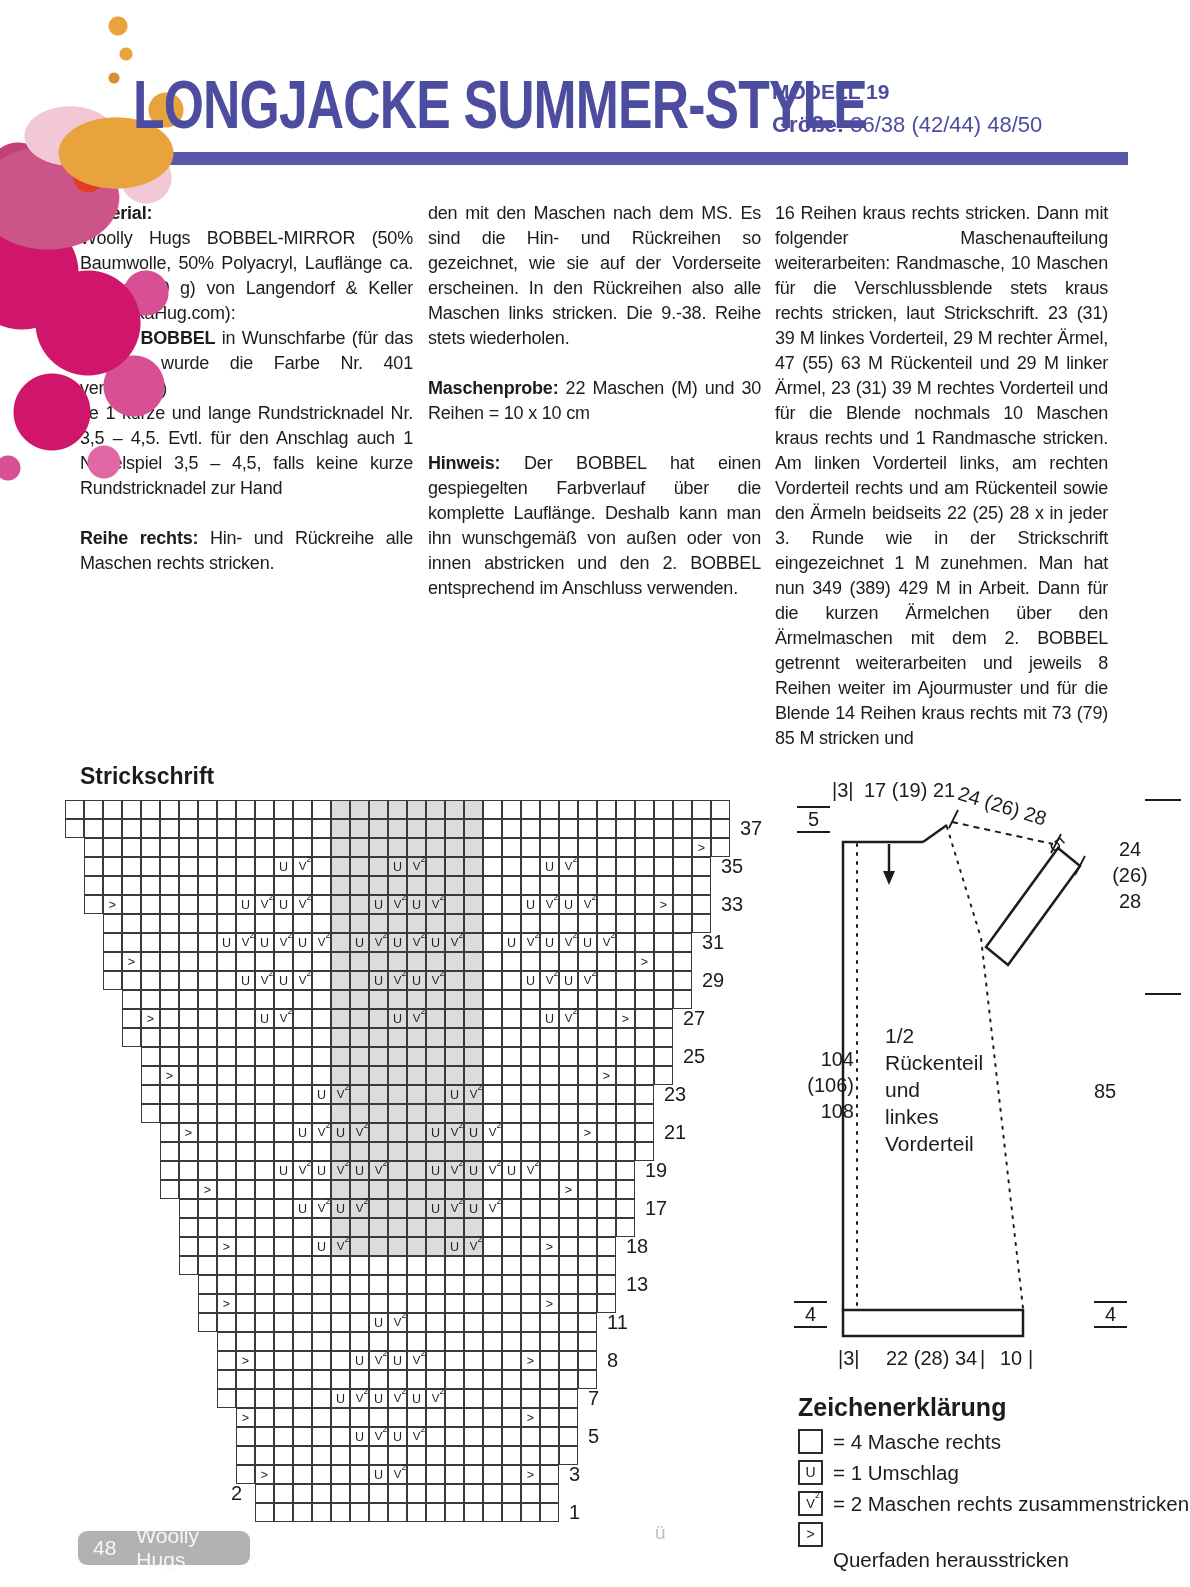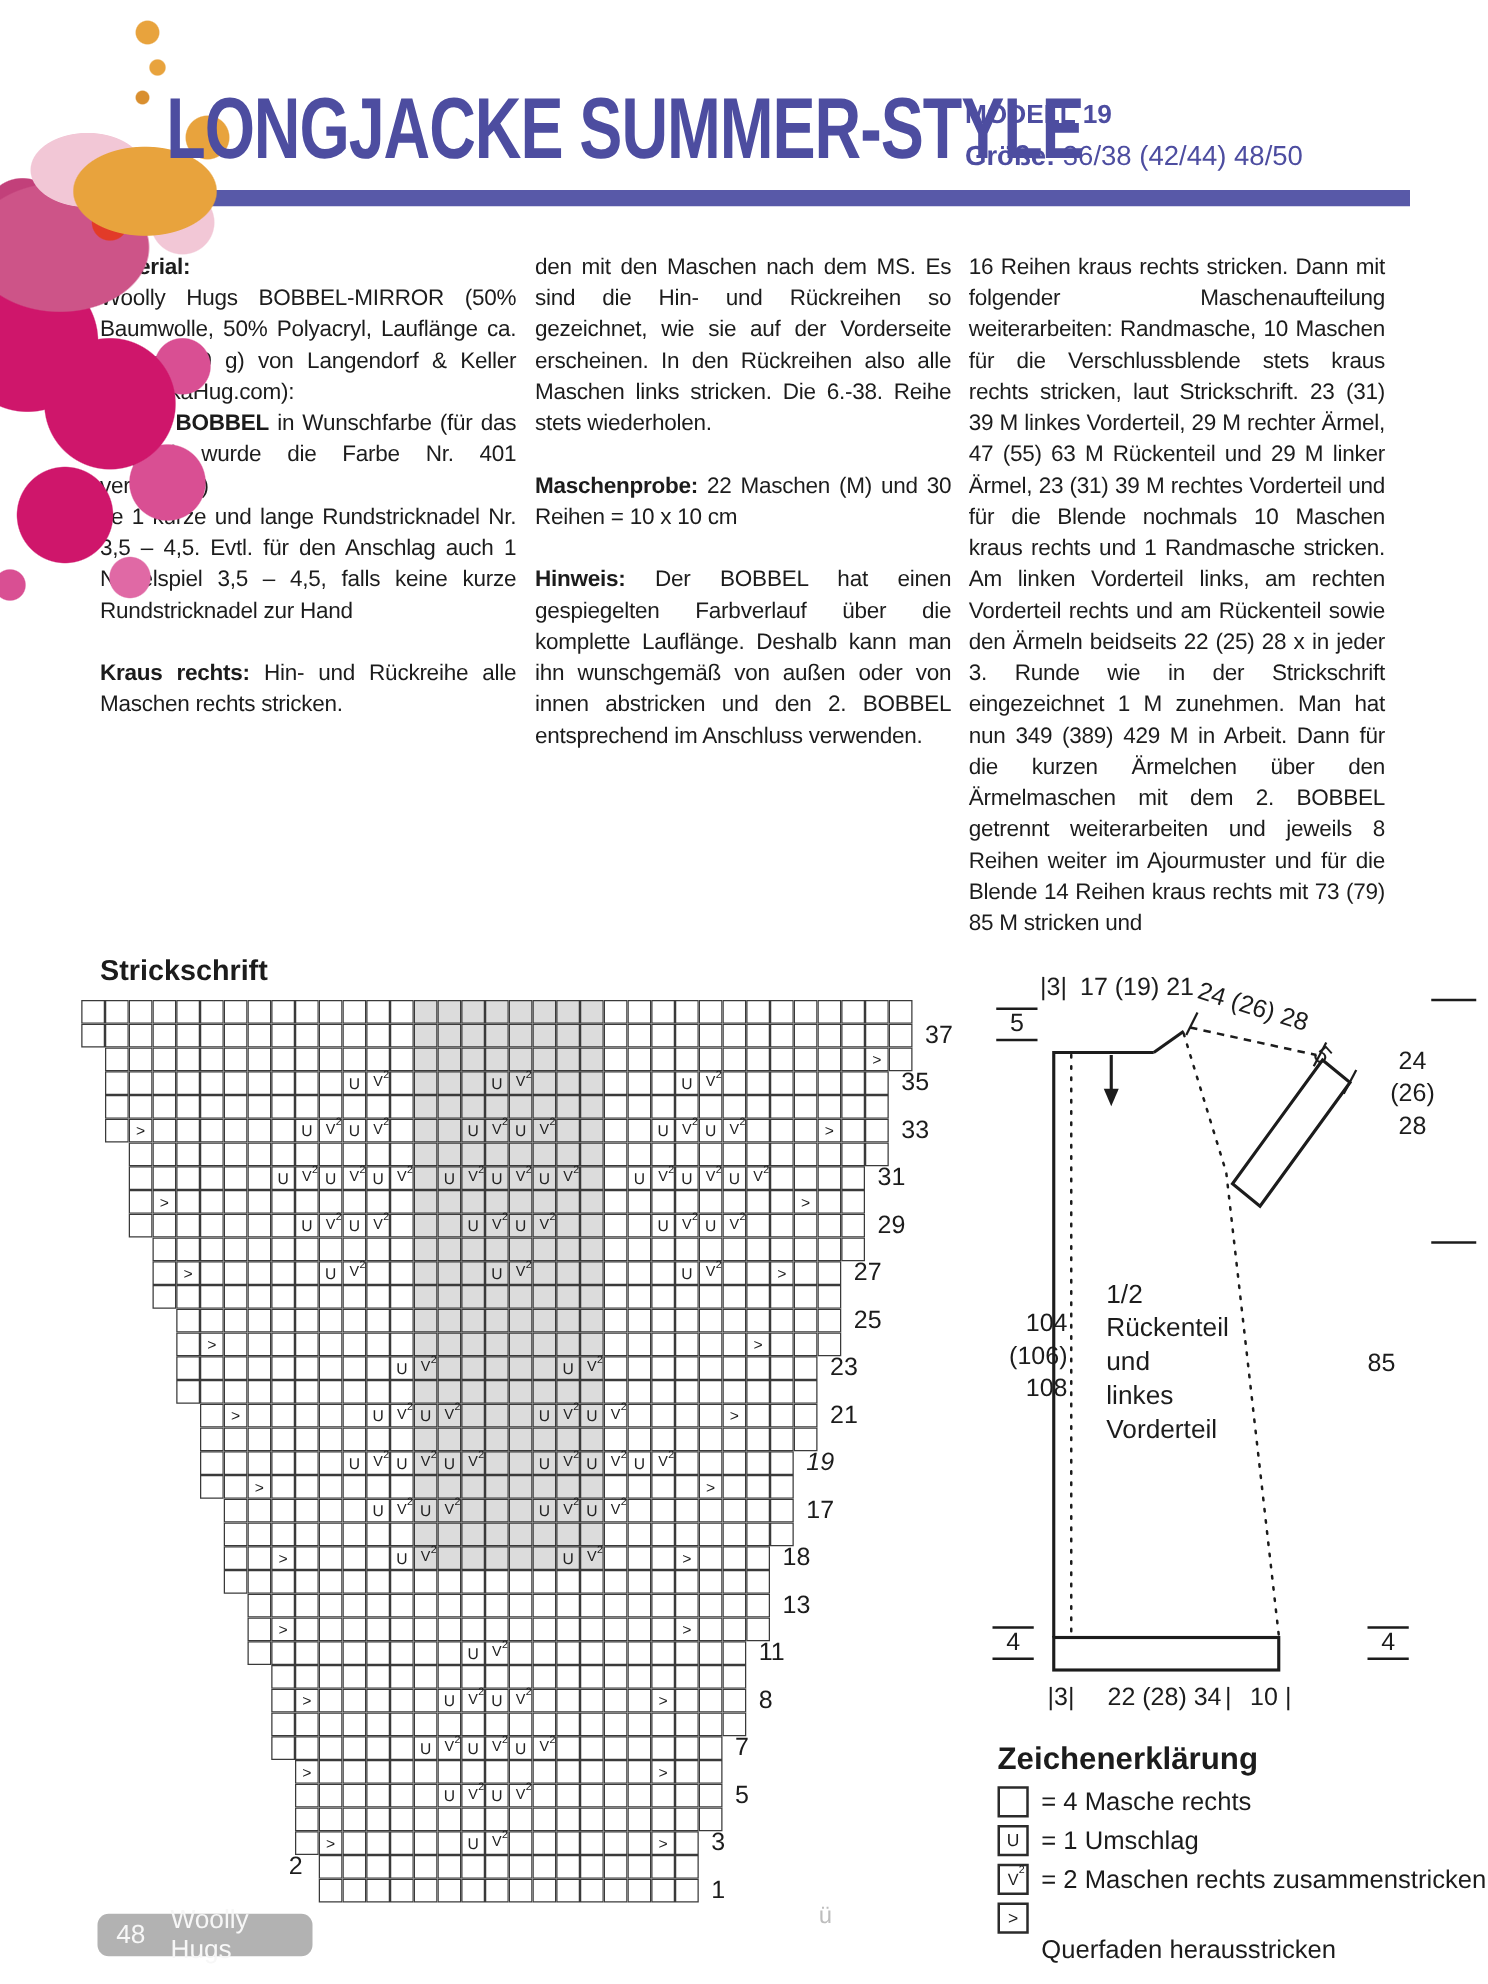--- a/index.html
+++ b/index.html
@@ -81,24 +81,24 @@
   <h1 class="title">LONGJACKE SUMMER-STYLE</h1>
   <div class="model">MODELL 19</div>
   <div class="size"><span class="b">Größe:</span> <span>36/38 (42/44) 48/50</span></div>
   <div class="headerbar"></div>
 
   <div class="col col1" id="col1">
       <div class="para"><b>Material:</b></div>
       <div class="para">Woolly Hugs BOBBEL-MIRROR (50% Baumwolle, 50% Polyacryl, Lauflänge ca. 800 m/200 g) von Langendorf &amp; Keller (VeronikaHug.com):</div>
       <div class="para"><b>2 (2) 3 BOBBEL</b> in Wunschfarbe (für das Original wurde die Farbe Nr. 401 verwendet)</div>
       <div class="para">Je 1 kurze und lange Rundstricknadel Nr. 3,5 – 4,5. Evtl. für den Anschlag auch 1 Nadelspiel 3,5 – 4,5, falls keine kurze Rundstricknadel zur Hand</div>
-      <div class="para gap"><b>Kraus rechts:</b> Hin- und Rückreihe alle Maschen rechts stricken.</div>
+      <div class="para gap"><b>Reihe rechts:</b> Hin- und Rückreihe alle Maschen rechts stricken.</div>
     </div>
   <div class="col col2" id="col2">
-      <div class="para">den mit den Maschen nach dem MS. Es sind die Hin- und Rückreihen so gezeichnet, wie sie auf der Vorderseite erscheinen. In den Rückreihen also alle Maschen links stricken. Die 6.-38. Reihe stets wiederholen.</div>
+      <div class="para">den mit den Maschen nach dem MS. Es sind die Hin- und Rückreihen so gezeichnet, wie sie auf der Vorderseite erscheinen. In den Rückreihen also alle Maschen links stricken. Die 9.-38. Reihe stets wiederholen.</div>
       <div class="para gap"><b>Maschenprobe:</b> 22 Maschen (M) und 30 Reihen = 10 x 10 cm</div>
       <div class="para gap"><b>Hinweis:</b> Der BOBBEL hat einen gespiegelten Farbverlauf über die komplette Lauflänge. Deshalb kann man ihn wunschgemäß von außen oder von innen abstricken und den 2. BOBBEL entsprechend im Anschluss verwenden.</div>
     </div>
   <div class="col col3" id="col3">
       <div class="para">16 Reihen kraus rechts stricken. Dann mit folgender Maschenaufteilung weiterarbeiten: Randmasche, 10 Maschen für die Verschlussblende stets kraus rechts stricken, laut Strickschrift. 23 (31) 39 M linkes Vorderteil, 29 M rechter Ärmel, 47 (55) 63 M Rückenteil und 29 M linker Ärmel, 23 (31) 39 M rechtes Vorderteil und für die Blende nochmals 10 Maschen kraus rechts und 1 Randmasche stricken. Am linken Vorderteil links, am rechten Vorderteil rechts und am Rückenteil sowie den Ärmeln beidseits 22 (25) 28 x in jeder 3. Runde wie in der Strickschrift eingezeichnet 1 M zunehmen. Man hat nun 349 (389) 429 M in Arbeit. Dann für die kurzen Ärmelchen über den Ärmelmaschen mit dem 2. BOBBEL getrennt weiterarbeiten und jeweils 8 Reihen weiter im Ajourmuster und für die Blende 14 Reihen kraus rechts mit 73 (79) 85 M stricken und</div>
     </div>
 
   <div class="chart-title">Strickschrift</div>
   <div id="chart">
       <div class="cc" style="left: 65px; top: 800px;"></div>
@@ -784,21 +784,21 @@
       </div>
       <div class="cc" style="left: 502px; top: 1161px;">U</div>
       <div class="cc" style="left: 521px; top: 1161px;">
         <span class="k2w"><span class="k2s">2</span>V</span>
       </div>
       <div class="cc" style="left: 540px; top: 1161px;"></div>
       <div class="cc" style="left: 559px; top: 1161px;"></div>
       <div class="cc" style="left: 578px; top: 1161px;"></div>
       <div class="cc" style="left: 597px; top: 1161px;"></div>
       <div class="cc" style="left: 616px; top: 1161px;"></div>
-      <div class="cl" style="left: 645px; top: 1161px; font-style: italic;">19</div>
+      <div class="cl" style="left: 645px; top: 1161px;">19</div>
       <div class="cc" style="left: 160px; top: 1180px;"></div>
       <div class="cc" style="left: 179px; top: 1180px;"></div>
       <div class="cc" style="left: 198px; top: 1180px;">&gt;</div>
       <div class="cc" style="left: 217px; top: 1180px;"></div>
       <div class="cc" style="left: 236px; top: 1180px;"></div>
       <div class="cc" style="left: 255px; top: 1180px;"></div>
       <div class="cc" style="left: 274px; top: 1180px;"></div>
       <div class="cc" style="left: 293px; top: 1180px;"></div>
       <div class="cc" style="left: 312px; top: 1180px;"></div>
       <div class="cc shaded" style="left: 331px; top: 1180px;"></div>

